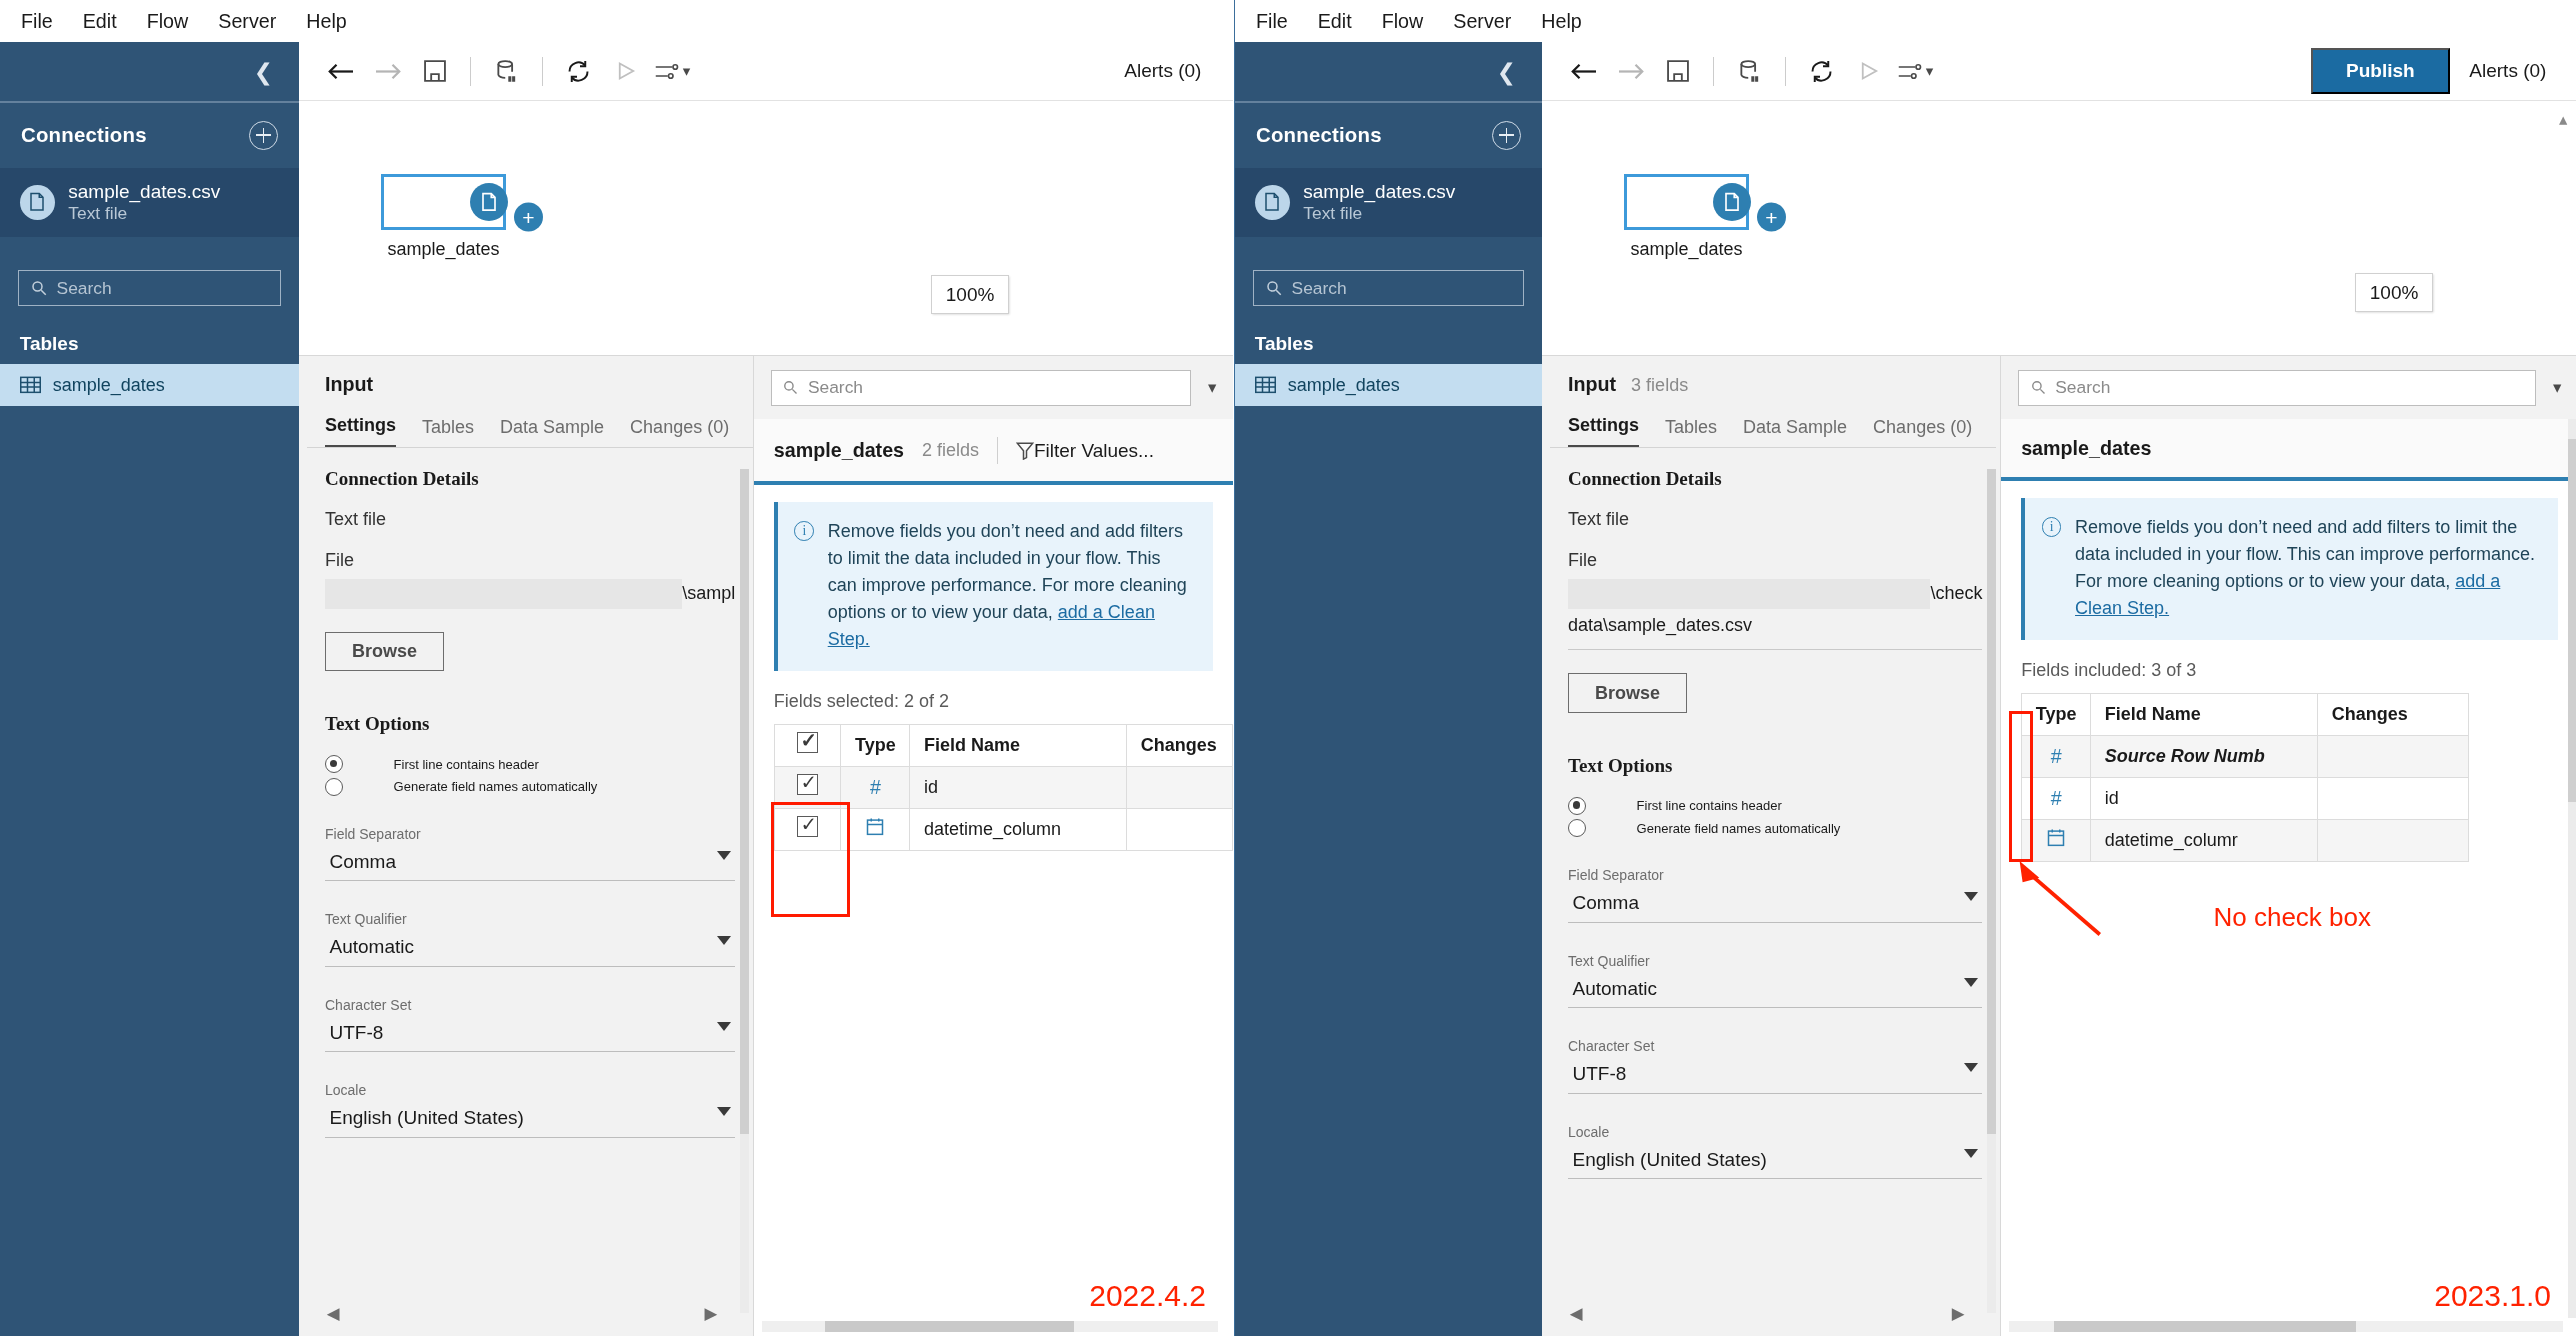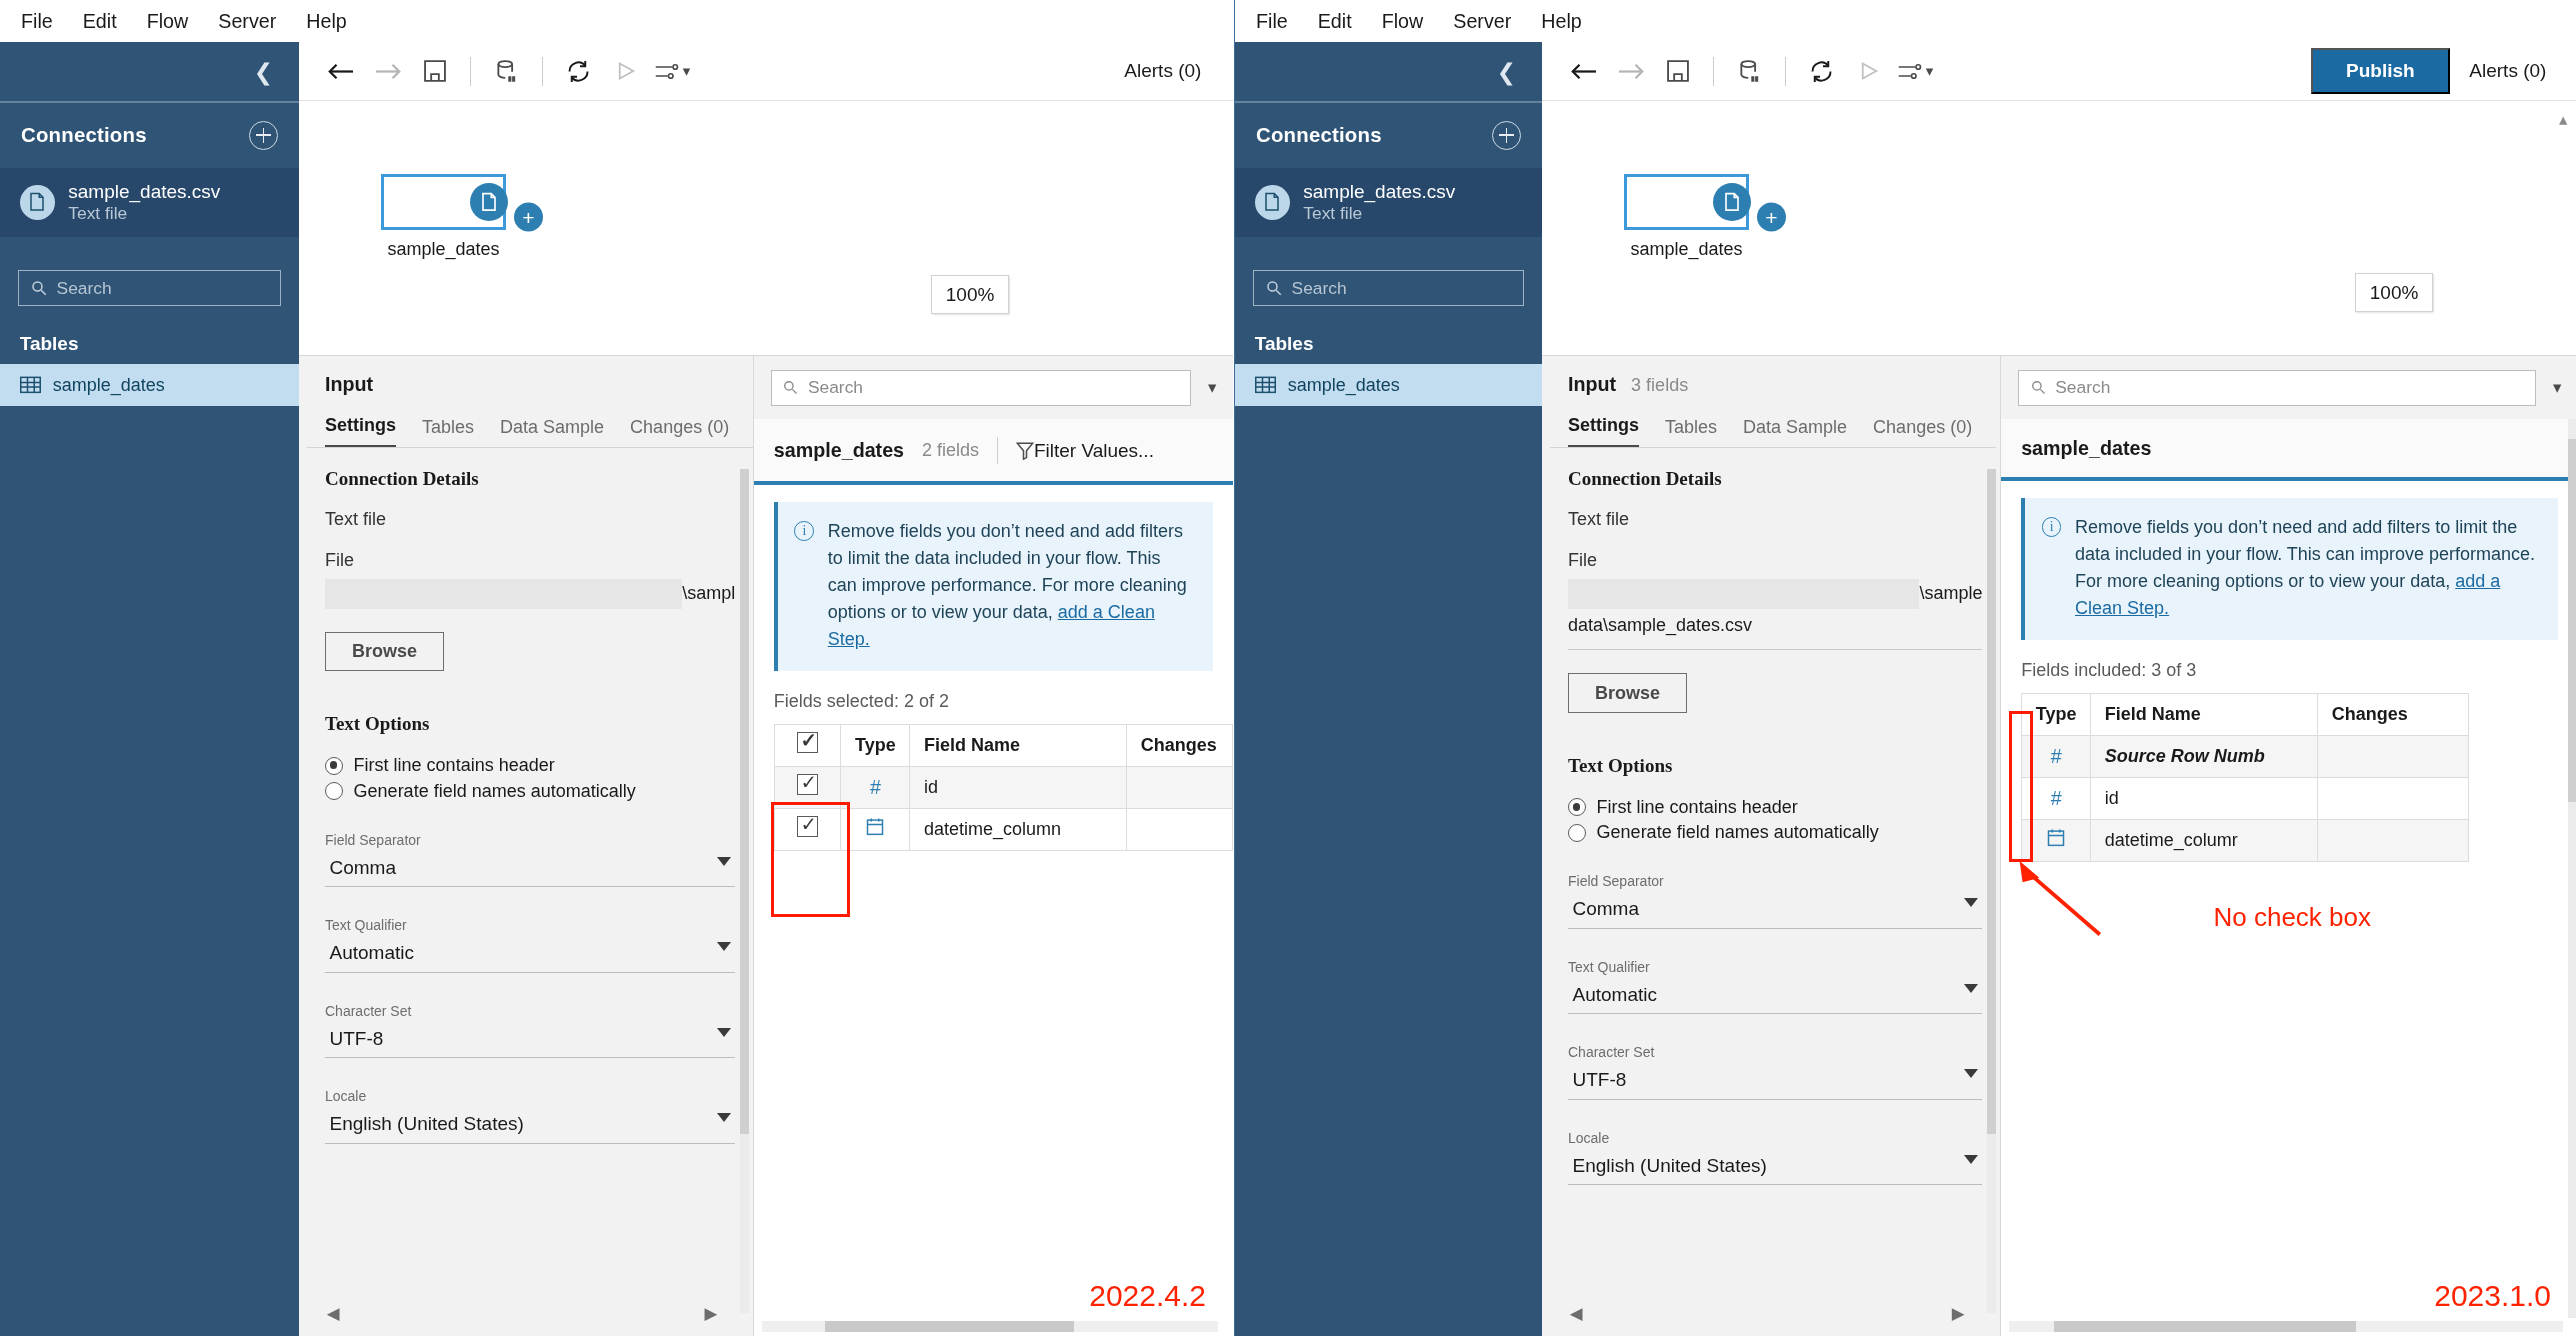--- a/index.html
+++ b/index.html
@@ -75,21 +75,21 @@
   .sec-title { font-size:19px; font-weight:bold; color:#1a1a1a; margin-bottom:19.7px;font-family:Liberation Serif, serif; }
   .lbl { font-size:18px; color:#333; margin-bottom:19.7px; }
   .file-row { display:flex; align-items:center; }
   .file-input { height:30px; background:#e6e6e6; flex:1 1 auto; }
   .file-tail { font-size:18px; color:#1a1a1a; white-space:nowrap; }
   .file-line2 { font-size:18px; color:#1a1a1a; padding-top:6px; border-bottom:0.8px solid #c9c9c9; padding-bottom:13.6px; }
   .browse-btn { margin-top:23px; border:0.8px solid #6d6d6d; background:transparent; font-size:18px; font-weight:bold; color:#4a4a4a; padding: 8.3px 26px; }
   .radio-row { display:flex; align-items:center; gap:10.6px; margin-top:4.5px; }
   .radio { width:18px; height:18px; border-radius:50%; border:1.5px solid #5a5a5a; flex:none; position:relative; background:#fff; }
   .radio.on:after { content:""; position:absolute; left:3.8px; top:3.8px; width:7.6px; height:7.6px; border-radius:50%; background:#3a3a3a; }
-  .radio-row span { font-size:18px; color:#1a1a1a; }
+  .radio-row span { font-size:13px; color:#1a1a1a;margin-left:40px; }
   .field-group { margin-top:30px; }
   .field-group .glbl { font-size:14px; color:#6d6d6d; margin-bottom:6px; }
   .select { display:flex; align-items:flex-start; border-bottom:0.8px solid #bdbdbd; padding: 3px 4.5px 7.6px 4.5px; }
   .select span { font-size:19px; color:#1a1a1a; }
   .caret { margin-left:auto; width:0; height:0; border-left:7.6px solid transparent; border-right:7.6px solid transparent; border-top:9px solid #3a3a3a; }
 
   .vscroll { position:absolute; right:4.5px; width:9px; background:#cfcfcf; }
   .vscroll-track { position:absolute; right:4.5px; width:9px; background:#ebebeb; }
 
   
@@ -523,21 +523,21 @@
         <div class="tab">Changes (0)</div>
       </div>
       <div style="height:0.8px;background:#d4d4d4;"></div>
 
       <div class="settings-body">
         <div class="sec-title">Connection Details</div>
         <div class="lbl">Text file</div>
         <div class="lbl" style="margin-bottom:7.6px;">File</div>
         <div class="file-row">
           <div class="file-input"></div>
-          <div class="file-tail">\sample</div>
+          <div class="file-tail">\check</div>
         </div>
         <div class="file-line2">data\sample_dates.csv</div>
         <button class="browse-btn">Browse</button>
 
         <div class="sec-title" style="margin-top:42px;">Text Options</div>
         <div class="radio-row">
           <div class="radio on"></div>
           <span>First line contains header</span>
         </div>
         <div class="radio-row">

